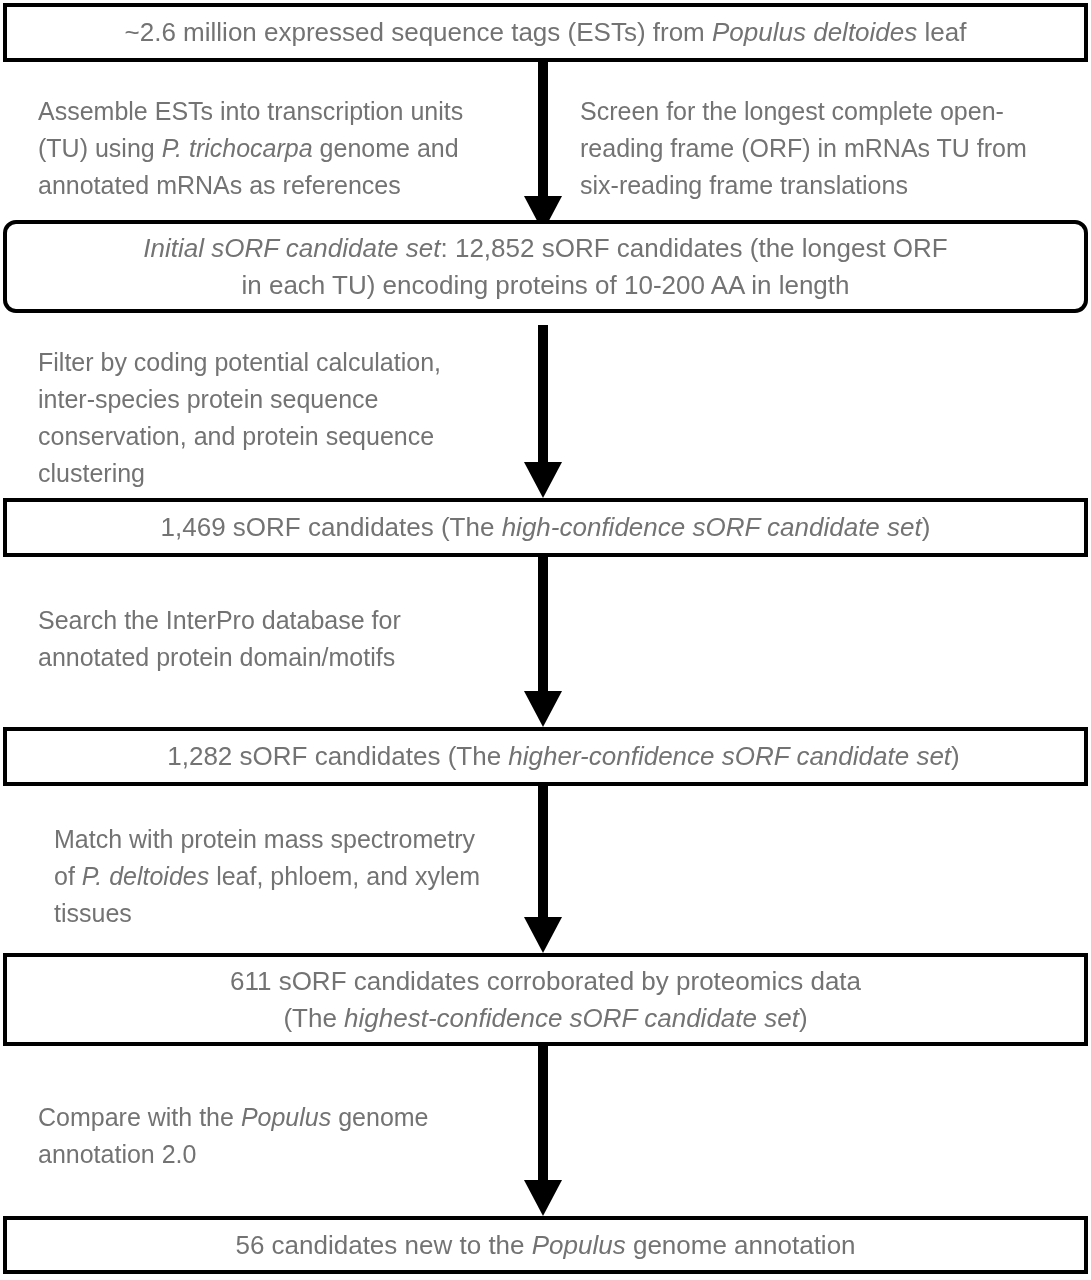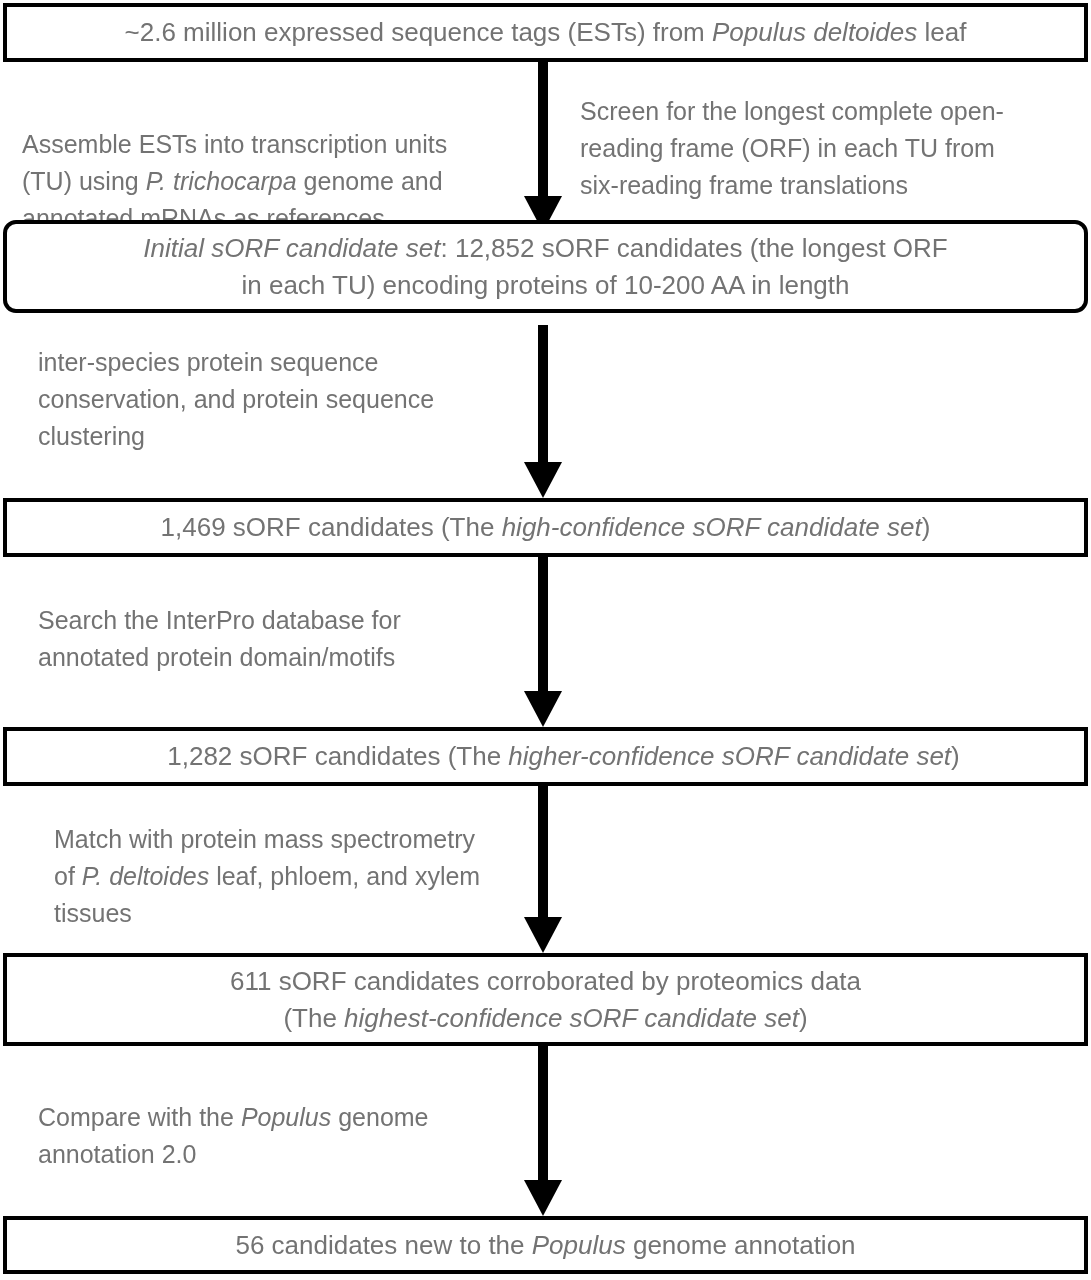--- a/index.html
+++ b/index.html
@@ -59,21 +59,21 @@
   #box-1 { top: 220px;  height: 93px; border-radius: 13px; }
   #box-2 { top: 498px;  height: 59px; }
   #box-3 { top: 727px;  height: 59px; padding-left: 36px; }
   #box-4 { top: 953px;  height: 93px; }
   #box-5 { top: 1216px; height: 58px; }
   #arrow-0 { top: 62px;   height: 170px; }
   #arrow-1 { top: 325px;  height: 173px; }
   #arrow-2 { top: 557px;  height: 170px; }
   #arrow-3 { top: 786px;  height: 167px; }
   #arrow-4 { top: 1046px; height: 170px; }
-  #label-assemble { left: 22px;  top: 93px; margin-top: 33px;  }
+  #label-assemble { left: 38px;  top: 93px;  }
   #label-screen   { left: 580px; top: 93px;  }
   #label-filter   { left: 38px;  top: 344px; }
   #label-search   { left: 38px;  top: 602px; }
   #label-match    { left: 38px;  top: 821px; margin-left: 16px; }
   #label-compare  { left: 38px;  top: 1099px; }
 </style>
 </head>
 <body>
 
 <div class="stage">
@@ -88,35 +88,36 @@
   </div>
 
   <div class="side-label" id="label-assemble">
       <div><span>Assemble ESTs into transcription units</span></div>
       <div><span>(TU) using </span><span class="it">P. trichocarpa</span><span> genome and</span></div>
       <div><span>annotated mRNAs as references</span></div>
     </div>
 
   <div class="side-label" id="label-screen">
       <div><span>Screen for the longest complete open-</span></div>
-      <div><span>reading frame (ORF) in each TU from</span></div>
+      <div><span>reading frame (ORF) in mRNAs TU from</span></div>
       <div><span>six-reading frame translations</span></div>
     </div>
 
   <div class="box" id="box-1">
       <div><span class="it">Initial sORF candidate set</span><span>: 12,852 sORF candidates (the longest ORF</span></div>
       <div><span>in each TU) encoding proteins of 10-200 AA in length</span></div>
     </div>
 
   <div class="arrow" id="arrow-1">
     <div class="shaft"></div>
     <div class="head"></div>
   </div>
 
   <div class="side-label" id="label-filter">
+      <div><span>Filter by coding potential calculation,</span></div>
       <div><span>inter-species protein sequence</span></div>
       <div><span>conservation, and protein sequence</span></div>
       <div><span>clustering</span></div>
     </div>
 
   <div class="box" id="box-2">
       <div><span>1,469 sORF candidates (The </span><span class="it">high-confidence sORF candidate set</span><span>)</span></div>
     </div>
 
   <div class="arrow" id="arrow-2">

